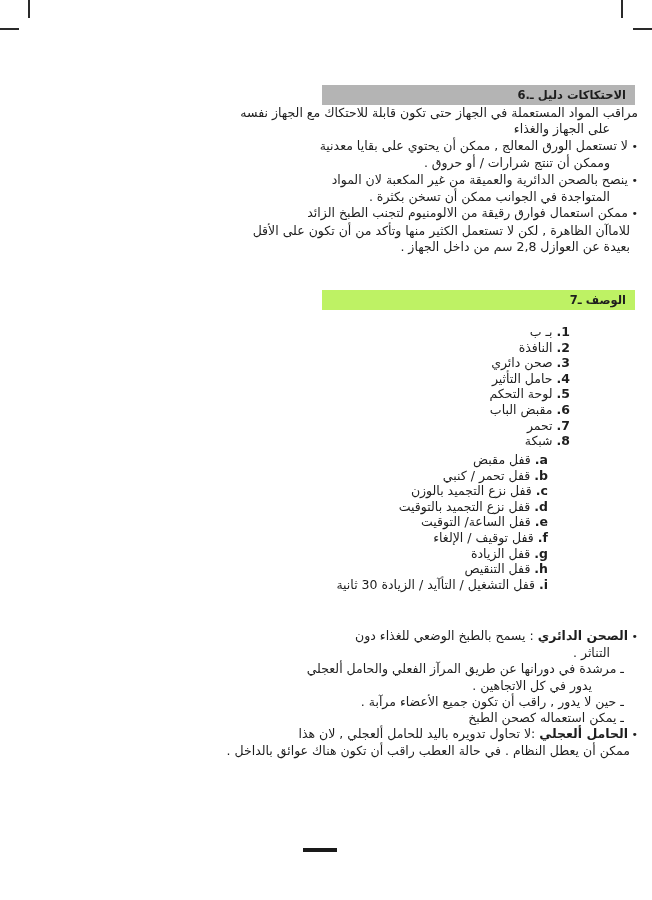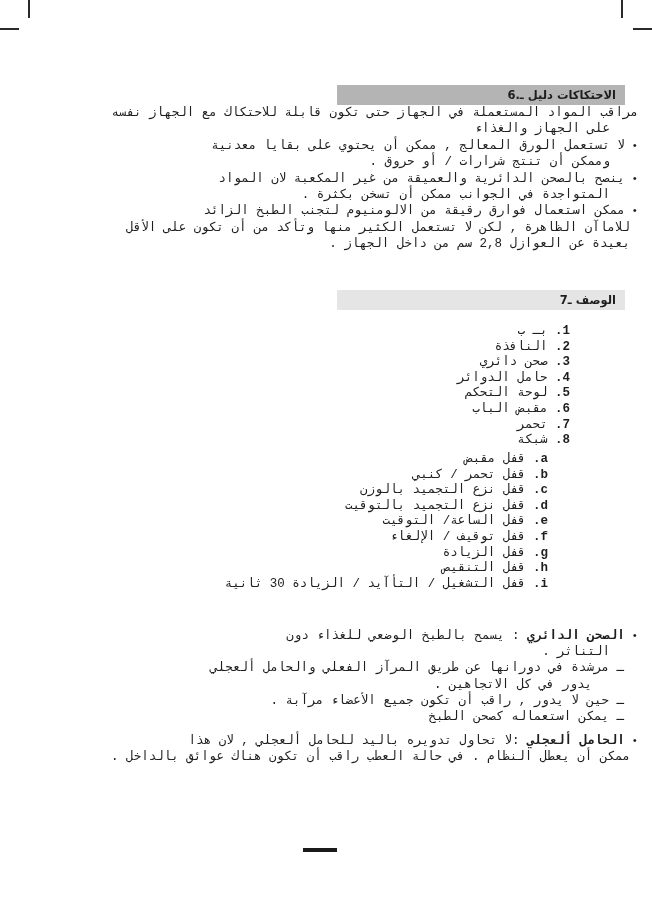--- a/index.html
+++ b/index.html
@@ -7,35 +7,35 @@
     position:relative;width:652px;height:900px;background:#ffffff;
     font-family:"DejaVu Sans",sans-serif;color:#1e1e1e;overflow:hidden;
   }
   
   .cmark{position:absolute;background:#2a2a2a;}
   .cm-tl-v{left:28px;top:0;width:2px;height:18px;}
   .cm-tl-h{left:0;top:28px;width:19px;height:2px;}
   .cm-tr-v{left:621px;top:0;width:2px;height:18px;}
   .cm-tr-h{left:633px;top:28px;width:19px;height:2px;}
   
-  .bar{position:absolute;left:337px;width:288px;height:20px;background:#b4b4b4;}
+  .bar{position:absolute;left:322px;width:313px;height:20px;background:#b4b4b4;}
   .bar .title{
     direction:ltr;text-align:right;line-height:20px;font-weight:bold;
     font-size:11.5px;padding:0 9px 0 4px;white-space:nowrap;
   }
   .tok{unicode-bidi:isolate;}
   .bar6{top:85px;}
   .bar7{top:290px;}
   
-  .block{position:absolute;direction:rtl;text-align:right;white-space:nowrap;font-family:Liberation Mono, monospace;}
+  .block{position:absolute;direction:rtl;text-align:right;white-space:nowrap;}
   .s6-body{left:35px;width:603px;top:105px;font-size:12.5px;line-height:16.4px;}
   .list-num{top:324px;right:82px;font-size:12.5px;line-height:15.6px;}
   .list-let{top:452px;right:104px;font-size:12.5px;line-height:15.6px;}
   .paras{left:35px;width:603px;top:628px;font-size:12.5px;line-height:16.2px;}
-  .para + .para{margin-top:8px;}
+  .para + .para{}
   .line.cont{padding-right:28px;}
   .line.cont2{padding-right:8px;}
   .line.cont3{padding-right:46px;}
   .line.dash{padding-right:14px;}
   .bchar{font-size:11px;}
   .dchar{font-weight:normal;}
   b{font-weight:bold;}
   
   .bmark{position:absolute;left:303px;top:848px;width:34px;height:4px;background:#1a1a1a;}
 </style>
@@ -57,29 +57,29 @@
       <div class="line cont"><span>على الجهاز والغذاء</span></div>
       <div class="line bullet"><span class="bchar">• </span><span>لا تستعمل الورق المعالج , ممكن أن يحتوي على بقايا معدنية</span></div>
       <div class="line cont"><span>وممكن أن تنتج شرارات / أو حروق .</span></div>
       <div class="line bullet"><span class="bchar">• </span><span>ينصح بالصحن الدائرية والعميقة من غير المكعبة لان المواد</span></div>
       <div class="line cont"><span>المتواجدة في الجوانب ممكن أن تسخن بكثرة .</span></div>
       <div class="line bullet"><span class="bchar">• </span><span>ممكن استعمال فوارق رقيقة من الالومنيوم لتجنب الطبخ الزائد</span></div>
       <div class="line cont2"><span>للاماآن الظاهرة , لكن لا تستعمل الكثير منها وتأكد من أن تكون على الأقل</span></div>
       <div class="line cont2"><span>بعيدة عن العوازل 2,8 سم من داخل الجهاز .</span></div>
     </div>
 
-  <div class="bar bar7" style="background: #e5e5e5;">
+  <div class="bar bar7" style="background: #bef264;">
     <div class="title" id="s7-title"><span class="tok" dir="ltr">7ـ</span> <span class="tok" dir="rtl">الوصف</span></div>
   </div>
 
   <div class="block list-num" id="list-num">
       <div class="item"><b class="marker">1.</b><span> بـ ب</span></div>
       <div class="item"><b class="marker">2.</b><span> النافذة</span></div>
       <div class="item"><b class="marker">3.</b><span> صحن دائري</span></div>
-      <div class="item"><b class="marker">4.</b><span> حامل الدوائر</span></div>
+      <div class="item"><b class="marker">4.</b><span> حامل التأثير</span></div>
       <div class="item"><b class="marker">5.</b><span> لوحة التحكم</span></div>
       <div class="item"><b class="marker">6.</b><span> مقبض الباب</span></div>
       <div class="item"><b class="marker">7.</b><span> تحمر</span></div>
       <div class="item"><b class="marker">8.</b><span> شبكة</span></div>
     </div>
   <div class="block list-let" id="list-let">
       <div class="item"><b class="marker">a.</b><span> قفل مقبض</span></div>
       <div class="item"><b class="marker">b.</b><span> قفل تحمر / كنبي</span></div>
       <div class="item"><b class="marker">c.</b><span> قفل نزع التجميد بالوزن</span></div>
       <div class="item"><b class="marker">d.</b><span> قفل نزع التجميد بالتوقيت</span></div>

